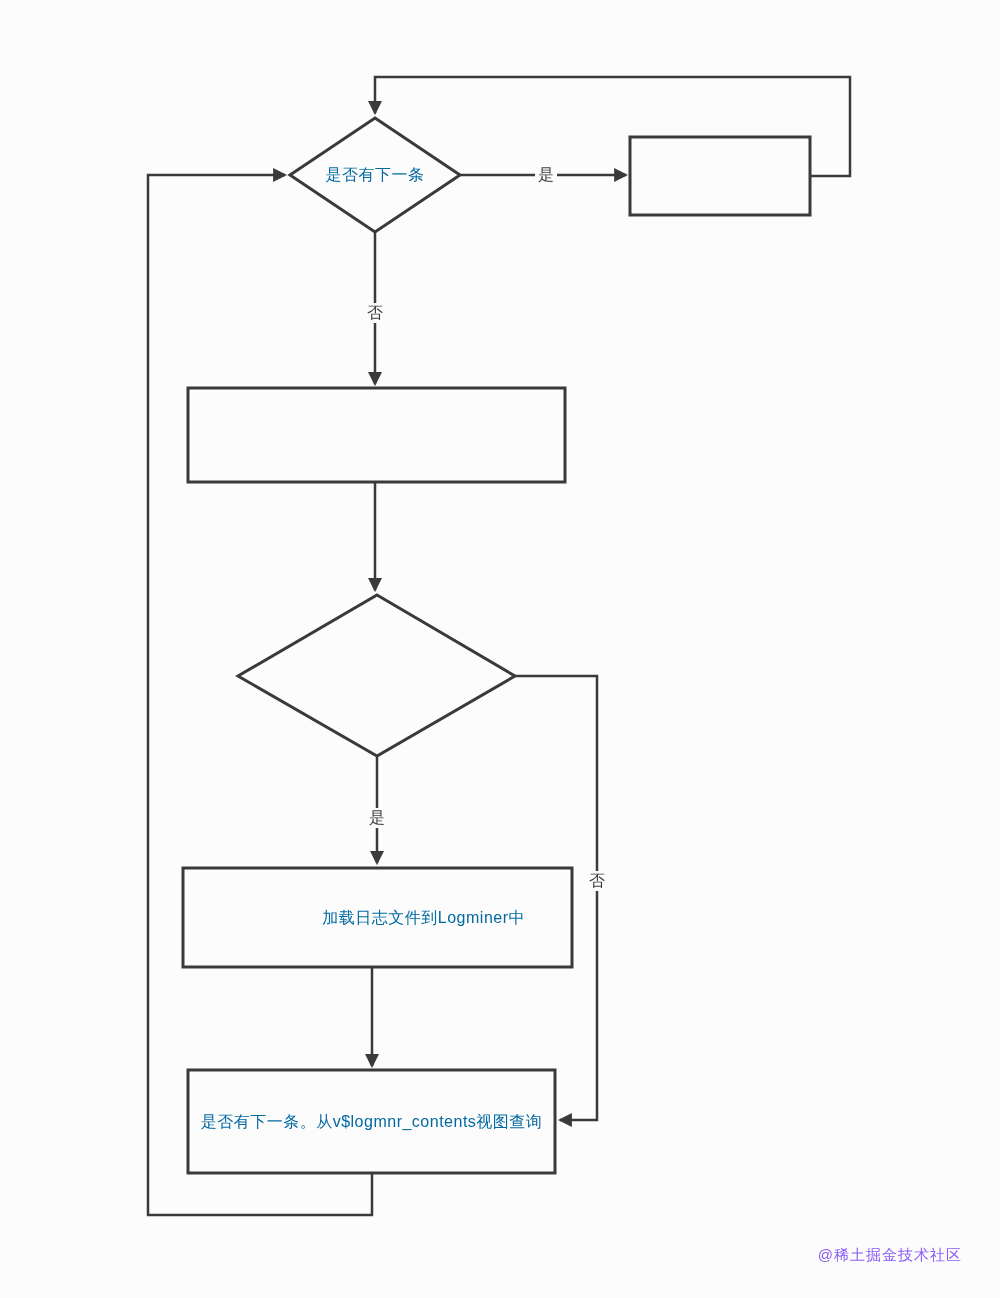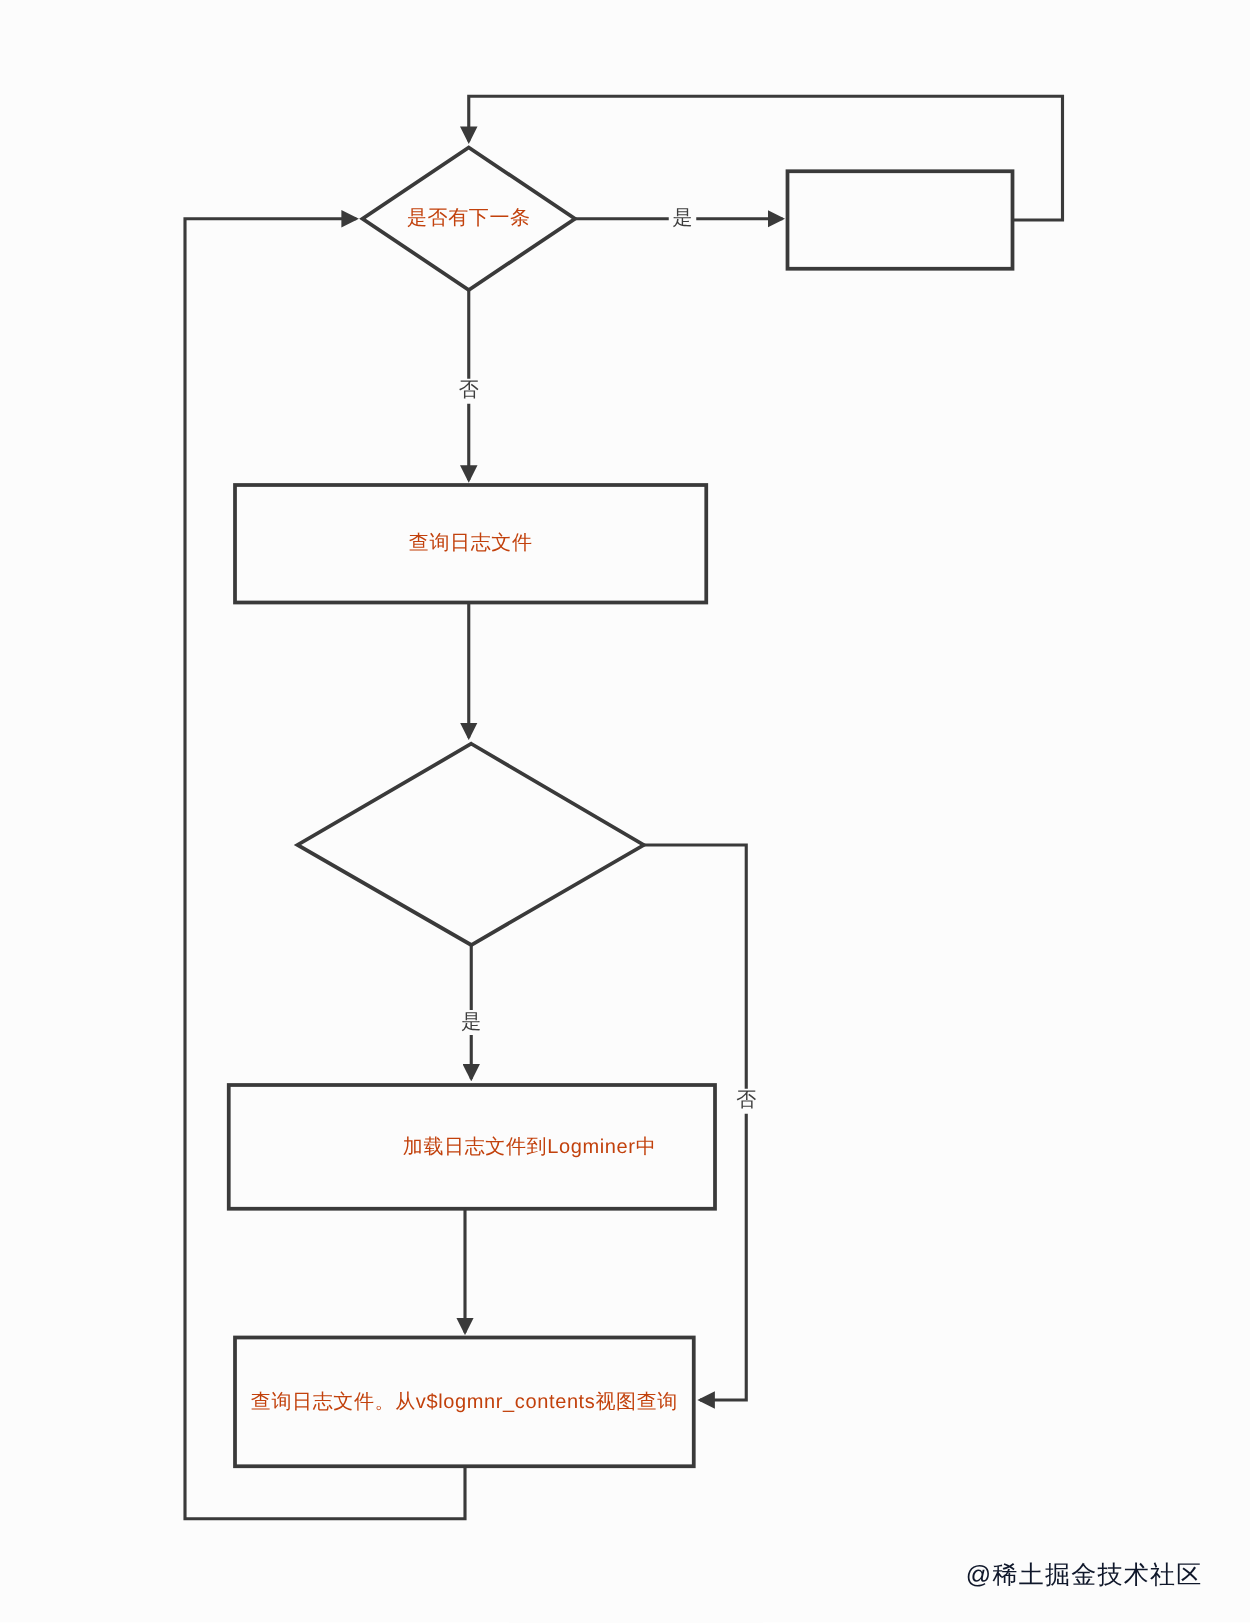--- a/index.html
+++ b/index.html
@@ -24,41 +24,41 @@
     height: 1298px;
   }
   .node-label {
     position: absolute;
     display: flex;
     align-items: center;
     justify-content: center;
     text-align: center;
     font-size: 16px;
     line-height: 1.45;
-    color: #c2410c;
+    color: #0369a1;
     letter-spacing: 0.5px;
   }
   .node-label .inner {
     display: block;
   }
   .edge-label {
     position: absolute;
     transform: translate(-50%, -50%);
     background: #fcfcfc;
     padding: 2px 3px;
     font-size: 16px;
     color: #3d3d3d;
     line-height: 1;
   }
   .watermark {
     position: absolute;
     right: 38px;
     top: 1246px;
-    font-size: 20px;
-    color: #0f172a;
+    font-size: 15px;
+    color: #8b5cf6;
     letter-spacing: 1px;
   }
 </style>
 </head>
 <body>
 
 <div class="canvas">
 
   <svg class="connectors" viewBox="0 0 1000 1298" xmlns="http://www.w3.org/2000/svg">
     <defs>
@@ -82,31 +82,28 @@
     <polyline points="515,676 597,676 597,1120 560,1120" fill="none" stroke="#3a3a3a" stroke-width="2.5" marker-end="url(#arrow)"></polyline>
     <line x1="372" y1="967" x2="372" y2="1066" stroke="#3a3a3a" stroke-width="2.5" marker-end="url(#arrow)"></line>
     <polyline points="372,1173 372,1215 148,1215 148,175 285,175" fill="none" stroke="#3a3a3a" stroke-width="2.5" marker-end="url(#arrow)"></polyline>
   </svg>
 
   <div class="node-label" style="left:290px; top:118px; width:170px; height:114px;">
     <span class="inner">是否有下一条</span>
   </div>
 
 
-  <div class="node-label" style="left:188px; top:388px; width:377px; height:94px;">
-    <span class="inner">查询日志文件</span>
-  </div>
 
 
   <div class="node-label" style="left:183px; top:868px; width:342px; height:99px;justify-content:flex-end;">
     <span class="inner">加载日志文件到Logminer中</span>
   </div>
 
   <div class="node-label" style="left:188px; top:1070px; width:367px; height:103px;">
-    <span class="inner" style="width:350px;">查询日志文件。从v$logmnr_contents视图查询</span>
+    <span class="inner" style="width:350px;">是否有下一条。从v$logmnr_contents视图查询</span>
   </div>
 
   <div class="edge-label" style="left:546px; top:175px;">是</div>
 
   <div class="edge-label" style="left:375px; top:313px;">否</div>
 
   <div class="edge-label" style="left:377px; top:818px;">是</div>
 
   <div class="edge-label" style="left:597px; top:881px;">否</div>
 

